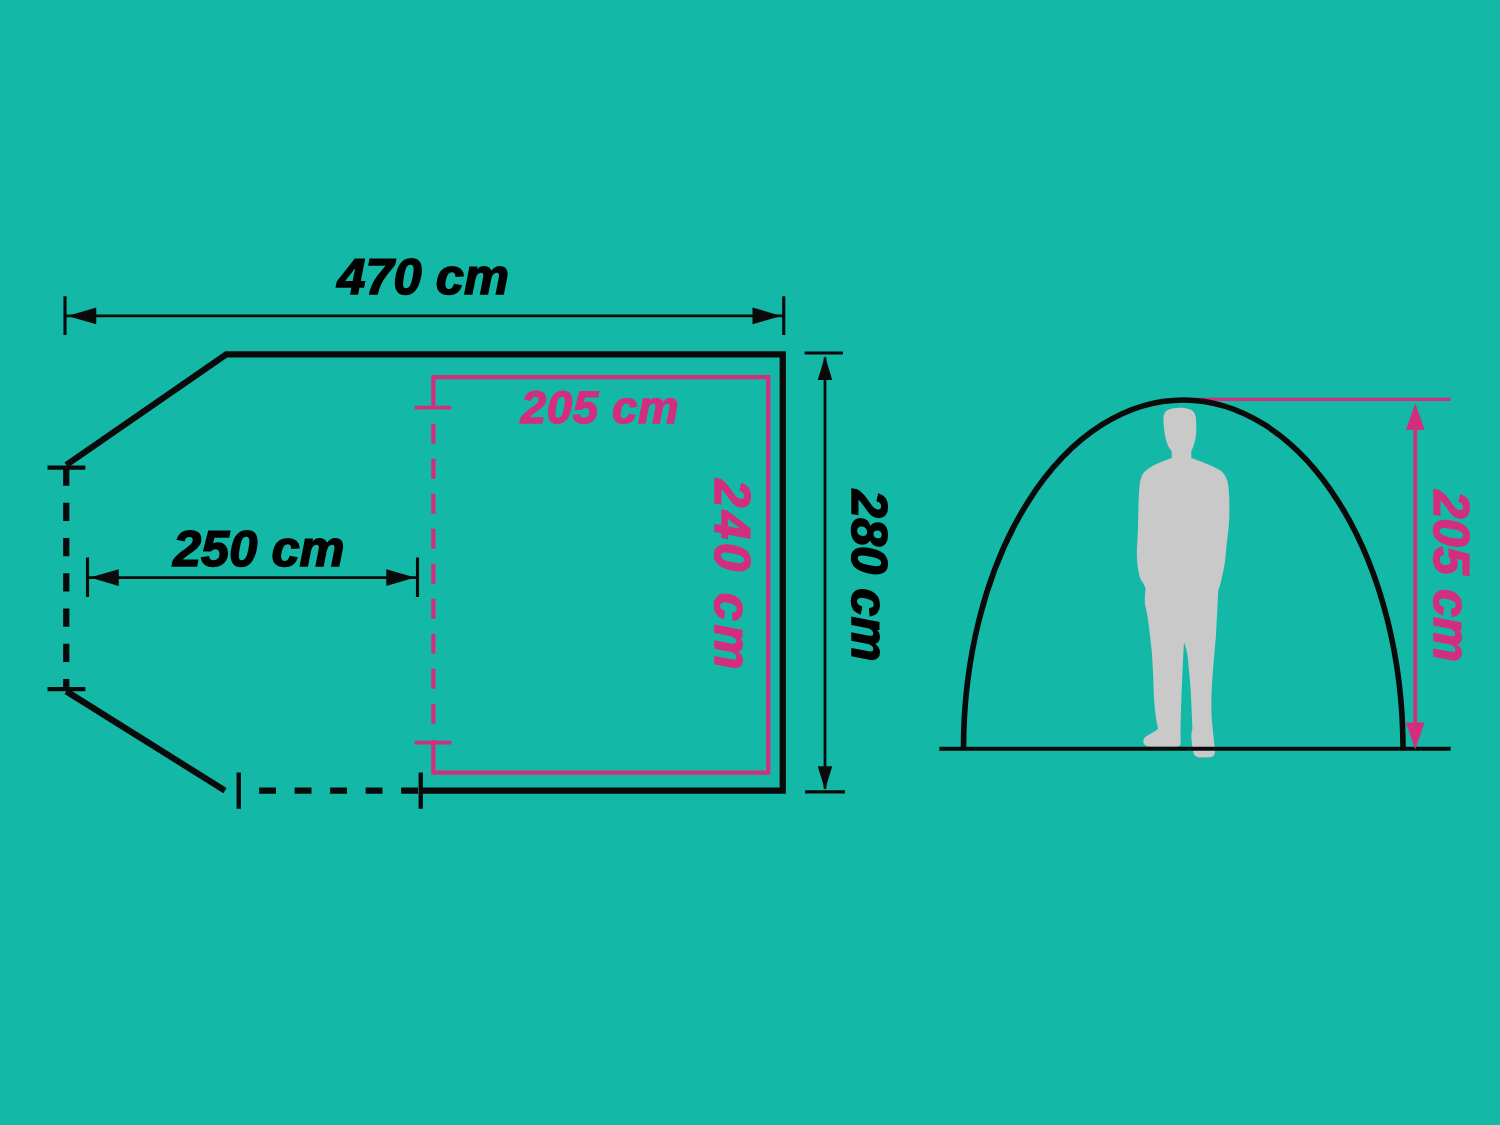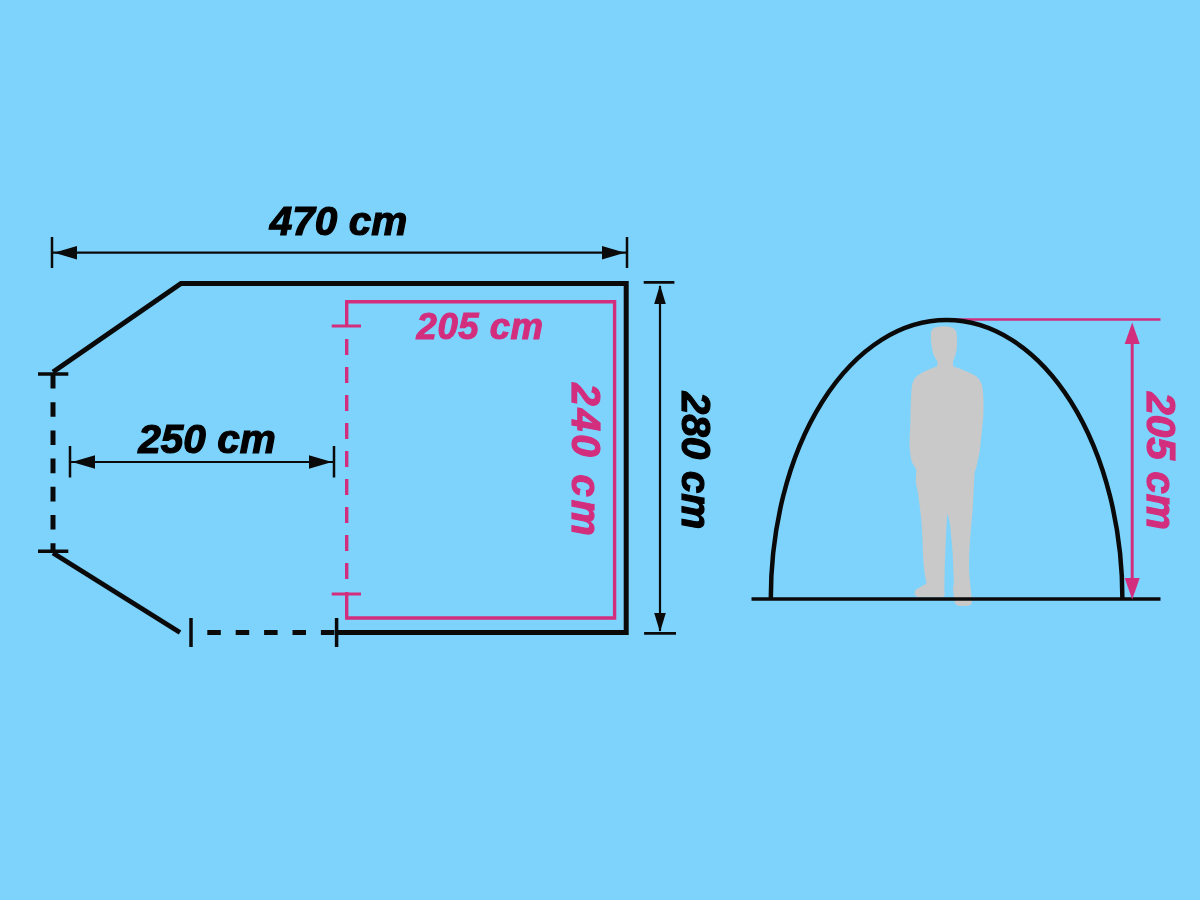--- a/index.html
+++ b/index.html
@@ -1,16 +1,16 @@
 <!DOCTYPE html>
 <html><head>
 <meta charset="utf-8">
 <style>
   html,body{margin:0;padding:0;background:#ffffff;}
-  .wrap{width:1200px;height:900px;position:relative;overflow:hidden;background:#7dd3fc;}
+  .wrap{width:1200px;height:900px;position:relative;overflow:hidden;background:#14b8a6;}
   text{font-family:"Liberation Sans", sans-serif;font-weight:bold;font-style:italic;paint-order:stroke fill;}
 </style>
 </head>
 <body>
 <div class="wrap">
 <svg width="1200" height="900" viewBox="0 0 1200 900">
 
   <path d="M53,372 L181,283.5 H626.2 V632.5 H337" fill="none" stroke="#0a0a0a" stroke-width="5"></path>
   <path d="M53,553 L180,632.5" fill="none" stroke="#0a0a0a" stroke-width="5"></path>
 

